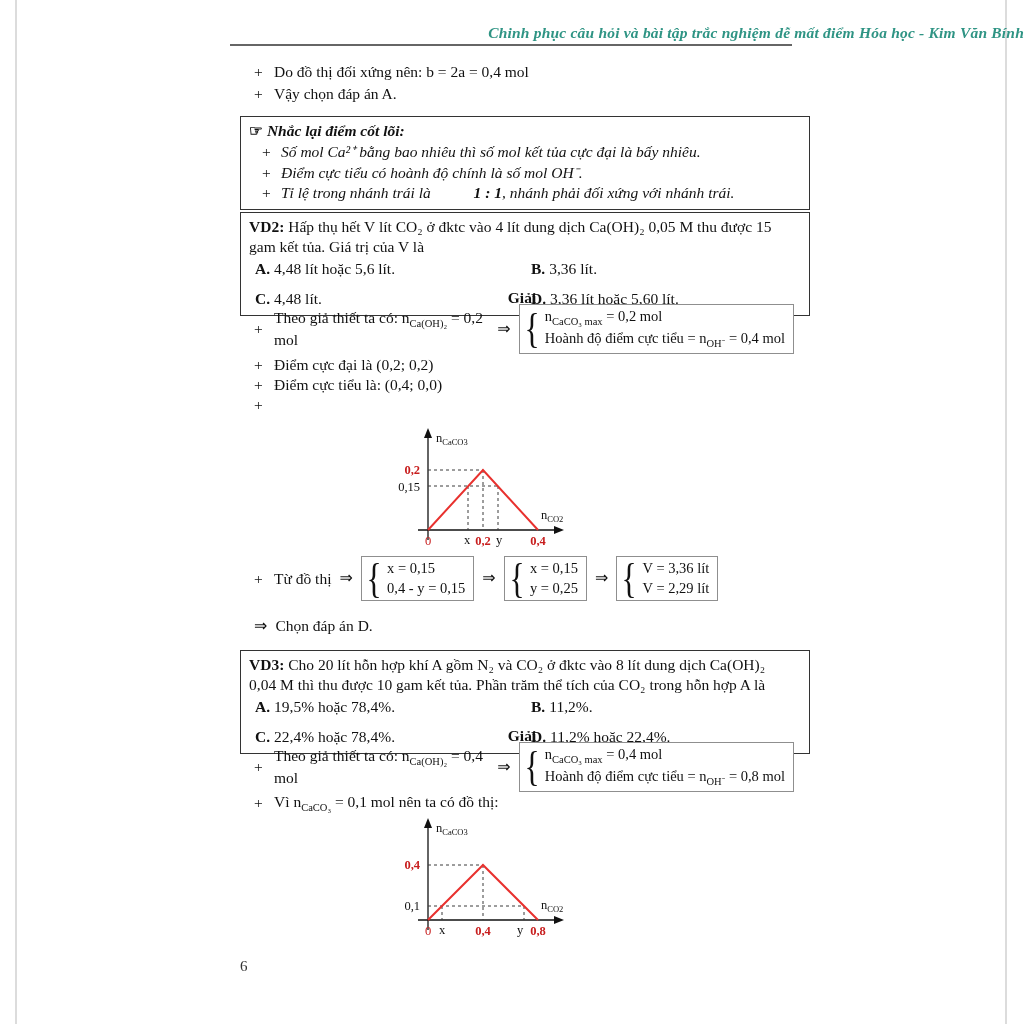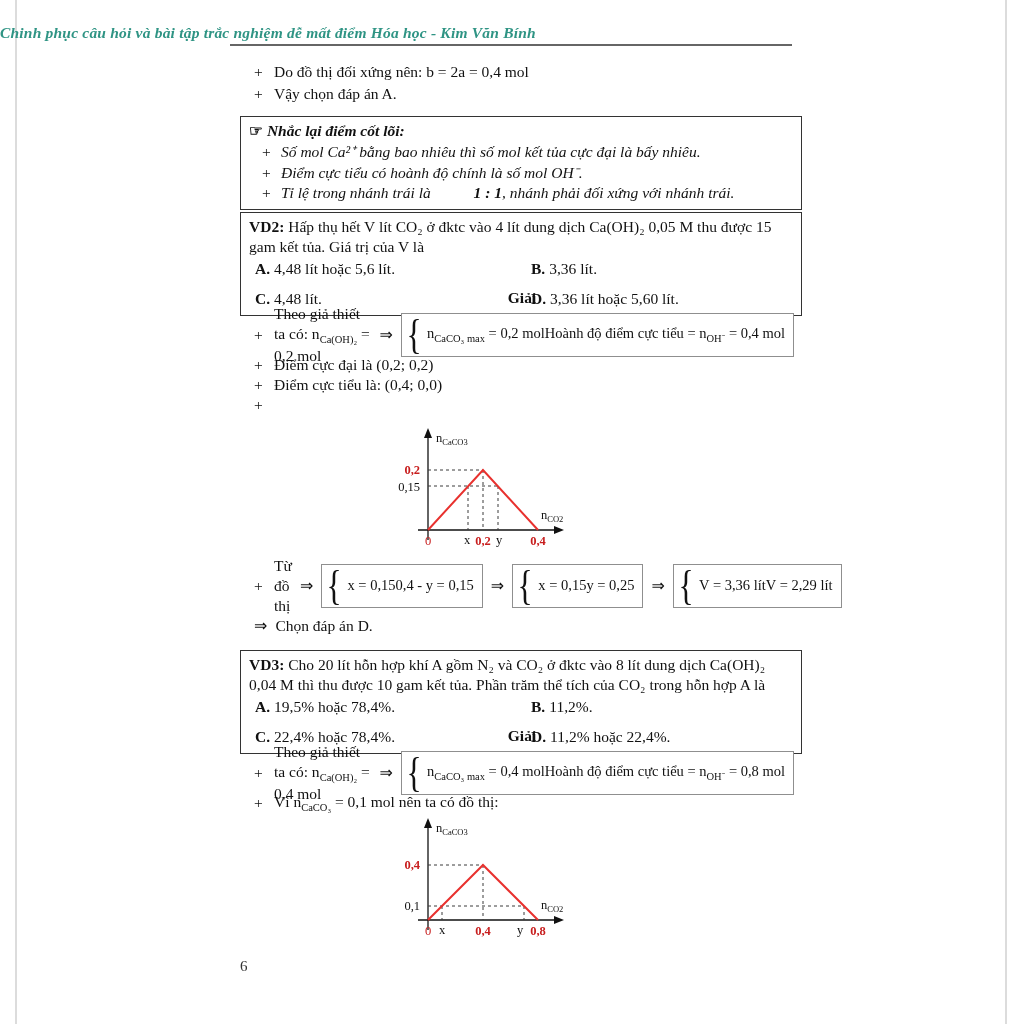--- a/index.html
+++ b/index.html
@@ -6,48 +6,48 @@
   body{
     width:1024px;height:1024px;position:relative;background:#ffffff;
     font-family:"Liberation Serif", serif;color:#111;
     overflow:hidden;
   }
   .edge{position:absolute;top:0;bottom:0;width:2px;background:#dcdcdc;}
   .edge.left{left:15px;}
   .edge.right{left:1005px;}
 
   .header-title{
-    position:absolute;top:24px;left:0;right:0;text-align:left;
+    position:absolute;top:24px;left:0;right:0;text-align:right;
     font-style:italic;font-weight:600;font-size:15.5px;color:#2f9484;
     letter-spacing:.2px;
   }
   .header-rule{position:absolute;top:44px;left:230px;width:562px;height:1.5px;background:#666;}
 
   .blk{position:absolute;left:240px;width:540px;font-size:15.5px;line-height:1.28;padding-left:12px;}
 
   .flow-line{display:flex;align-items:center;gap:8px;padding-left:14px;}
   .plus{width:12px;flex:0 0 auto;}
   .implies{font-size:16px;}
 
-  .kp-box,.vd-box{border:1.3px solid #333;padding:4px 12px 6px 8px;background:#fff;}
+  .kp-box,.vd-box{border:1.3px solid #333;padding:4px 20px 6px 8px;background:#fff;}
   .kp-title{font-weight:bold;font-style:italic;}
   .kp-title .marker{font-style:normal;margin-right:4px;}
   .kp-item{font-style:italic;display:flex;gap:8px;padding-left:12px;margin-top:1px;}
   .kp-item .bold-ratio{font-weight:bold;margin-left:39px;}
 
   .vd-label{font-weight:bold;}
   .options{display:grid;grid-template-columns:276px auto;padding-left:6px;margin-top:2px;row-gap:11px;}
   .opt-letter{font-weight:bold;margin-right:4px;}
 
   .giai{text-align:center;font-weight:bold;}
 
   .formula sub,.case-line sub{font-size:10.5px;}
   .cases{border:1px solid #8f8f8f;display:flex;align-items:center;padding:2px 8px 2px 2px;background:#fff;}
   .brace{font-size:42px;line-height:.9;font-weight:400;margin-right:3px;transform:scaleX(.75);}
-  .case-col{display:flex;}
+  .case-col{display:flex;flex-direction:column;}
   .case-line{font-size:14.5px;line-height:1.35;white-space:nowrap;}
 
   .sys{border:1px solid #8f8f8f;display:flex;align-items:center;padding:2px 8px 2px 2px;background:#fff;}
 
   .chart{position:absolute;left:356px;}
   .axis{stroke:#111;stroke-width:1.3;}
   .axis-head{fill:#111;}
   .dash{stroke:#3a3a3a;stroke-width:1;stroke-dasharray:3,3;}
   .t{font-family:"Liberation Serif",serif;font-size:12.5px;fill:#111;}
   .small{font-size:8.5px;}

